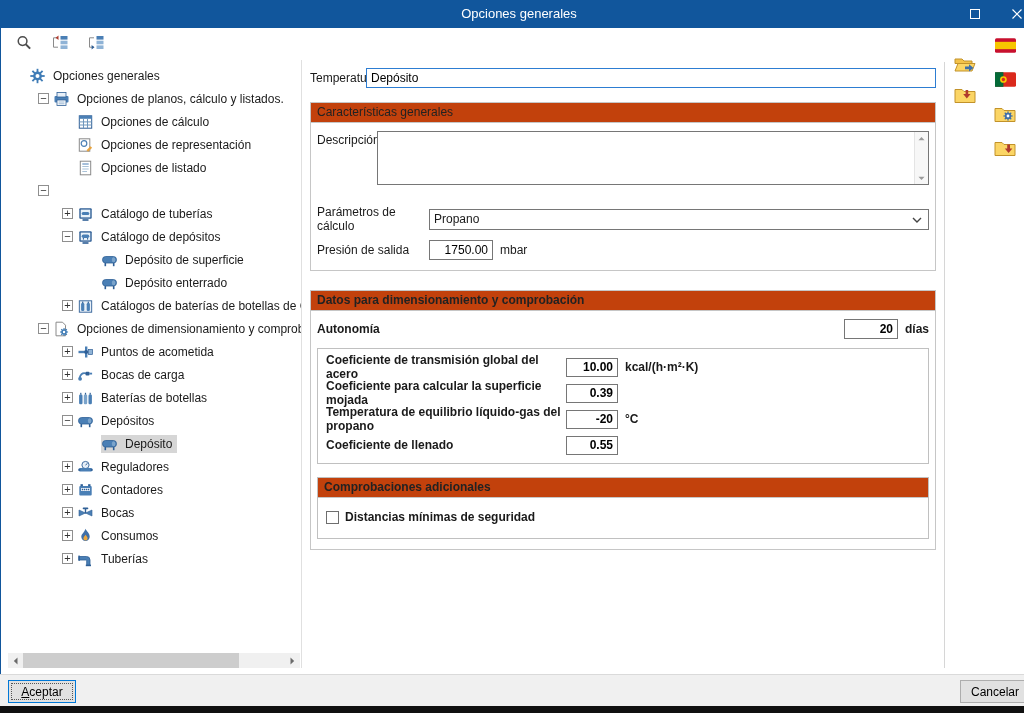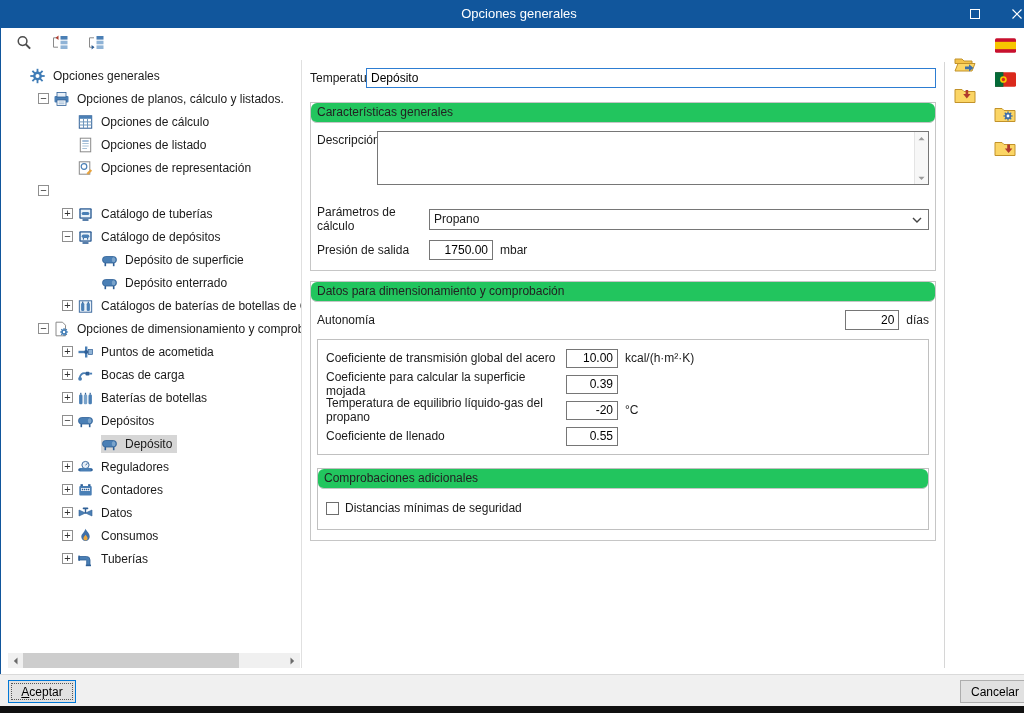--- a/index.html
+++ b/index.html
@@ -40,23 +40,23 @@
   .row{display:flex;align-items:center;}
   .row label{flex:0 0 auto;}
   .ref-row{margin-top:8px;}
   .ref-row label{width:56px;}
   .text-input{height:20px;border:1px solid #767676;background:#fff;font:inherit;font-size:12px;
     padding:1px 4px;box-sizing:border-box;}
   .text-input.focused{border-color:#2d7dd2;}
   .ref-row .text-input{flex:1;}
   .num{text-align:right;}
   .section{margin-top:14px;border:1px solid #c6c6c6;background:#fff;}
-  .section.second{margin-top:10px;}
-  .section-header,.group-header{background:#22c55e;border-bottom:1px solid #c6c6c6;
-    padding:2px 6px;height:15px;line-height:15px;color:#222;border-radius:6px;}
+  .section.second{margin-top:19px;font-weight:bold;}
+  .section-header,.group-header{background:#c2410c;border-bottom:1px solid #c6c6c6;
+    padding:2px 6px;height:15px;line-height:15px;color:#222;}
   .section-body{padding:8px 6px 10px 6px;}
   .desc-row label{width:60px;align-self:flex-start;padding-top:2px;}
   .textarea-wrap{position:relative;flex:1;height:54px;border:1px solid #767676;background:#fff;box-sizing:border-box;}
   .textarea-wrap textarea{position:absolute;inset:0;right:13px;width:calc(100% - 13px);height:100%;
     border:none;outline:none;resize:none;font:inherit;background:transparent;}
   .ta-scroll{position:absolute;top:0;right:0;bottom:0;width:13px;background:#f7f7f7;border-left:1px solid #e4e4e4;}
   .ta-arrow{position:absolute;left:0;right:0;height:10px;display:flex;align-items:center;justify-content:center;}
   .ta-arrow svg{width:7px;height:5px;}
   .ta-arrow.up{top:1px;}
   .ta-arrow.down{bottom:1px;}
@@ -193,43 +193,43 @@
               </svg>
             </span>
             <span class="tree-label">Opciones de cálculo</span>
           </span>
         </div>
         <div class="tree-row" style="padding-left: 54px;">
           <span class="expander none"></span>
           <span class="sel-region">
             <span class="tree-icon">
               <svg viewBox="0 0 16 16">
+                <rect x="1.8" y="1.8" width="10.5" height="12.4" fill="#fff" stroke="#8a8a8a"></rect>
+                <circle cx="6.5" cy="6.5" r="2.8" fill="none" stroke="#4a7fb5" stroke-width="1.2"></circle>
+                <path d="M9 13.2 L13 9.2 L14.6 10.8 L10.6 14.8 Z" fill="#e8a33d"></path>
+              </svg>
+            </span>
+            <span class="tree-label">Opciones de representación</span>
+          </span>
+        </div>
+        <div class="tree-row" style="padding-left: 54px;">
+          <span class="expander none"></span>
+          <span class="sel-region">
+            <span class="tree-icon">
+              <svg viewBox="0 0 16 16">
                 <rect x="2.8" y="1.2" width="10.4" height="13.6" fill="#fff" stroke="#8a8a8a"></rect>
                 <line x1="4.8" y1="4" x2="11.2" y2="4" stroke="#4a7fb5"></line>
                 <g stroke="#a9c2d8">
                   <line x1="4.8" y1="6.5" x2="11.2" y2="6.5"></line>
                   <line x1="4.8" y1="9" x2="11.2" y2="9"></line>
                   <line x1="4.8" y1="11.5" x2="9.5" y2="11.5"></line>
                 </g>
               </svg>
             </span>
             <span class="tree-label">Opciones de listado</span>
-          </span>
-        </div>
-        <div class="tree-row" style="padding-left: 54px;">
-          <span class="expander none"></span>
-          <span class="sel-region">
-            <span class="tree-icon">
-              <svg viewBox="0 0 16 16">
-                <rect x="1.8" y="1.8" width="10.5" height="12.4" fill="#fff" stroke="#8a8a8a"></rect>
-                <circle cx="6.5" cy="6.5" r="2.8" fill="none" stroke="#4a7fb5" stroke-width="1.2"></circle>
-                <path d="M9 13.2 L13 9.2 L14.6 10.8 L10.6 14.8 Z" fill="#e8a33d"></path>
-              </svg>
-            </span>
-            <span class="tree-label">Opciones de representación</span>
           </span>
         </div>
         <div class="tree-row" style="padding-left: 30px;">
           <span class="expander minus">−</span>
         </div>
         <div class="tree-row" style="padding-left: 54px;">
           <span class="expander plus">+</span>
           <span class="sel-region">
             <span class="tree-icon">
               <svg viewBox="0 0 16 16">
@@ -431,21 +431,21 @@
           <span class="expander plus">+</span>
           <span class="sel-region">
             <span class="tree-icon">
               <svg viewBox="0 0 16 16">
                 <path d="M1.5 5 L8 8 L1.5 11 Z" fill="#4a7fb5" stroke="#2f5f96" stroke-width="0.6"></path>
                 <path d="M14.5 5 L8 8 L14.5 11 Z" fill="#4a7fb5" stroke="#2f5f96" stroke-width="0.6"></path>
                 <rect x="7.3" y="4" width="1.4" height="4.5" fill="#2f5f96"></rect>
                 <rect x="5.2" y="2.6" width="5.6" height="1.7" rx="0.8" fill="#2f5f96"></rect>
               </svg>
             </span>
-            <span class="tree-label">Datos</span>
+            <span class="tree-label">Bocas</span>
           </span>
         </div>
         <div class="tree-row" style="padding-left: 54px;">
           <span class="expander plus">+</span>
           <span class="sel-region">
             <span class="tree-icon">
               <svg viewBox="0 0 16 16">
                 <path d="M8 0.8 C9 3.4 12.2 5 12.2 8.8 A4.2 4.2 0 0 1 3.8 8.8 C3.8 6 6.8 4.6 8 0.8 Z" fill="#3f6fa8"></path>
                 <path d="M8 6.8 C8.8 8.1 10.1 8.7 10.1 10.4 A2.1 2.1 0 0 1 5.9 10.4 C5.9 9 7.3 8.3 8 6.8 Z" fill="#eba73f"></path>
               </svg>

